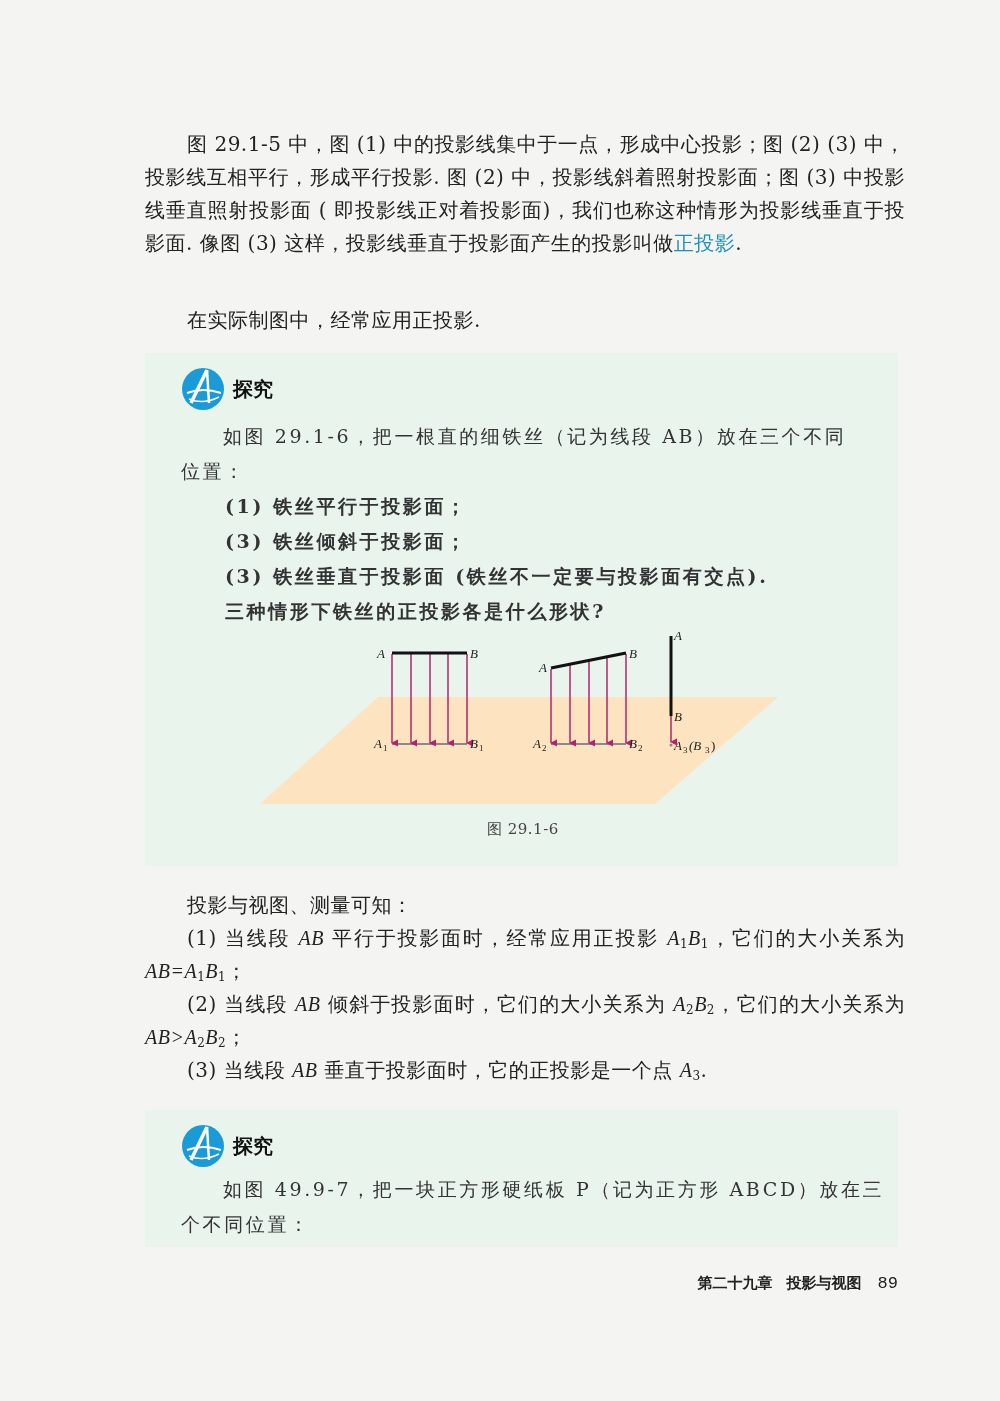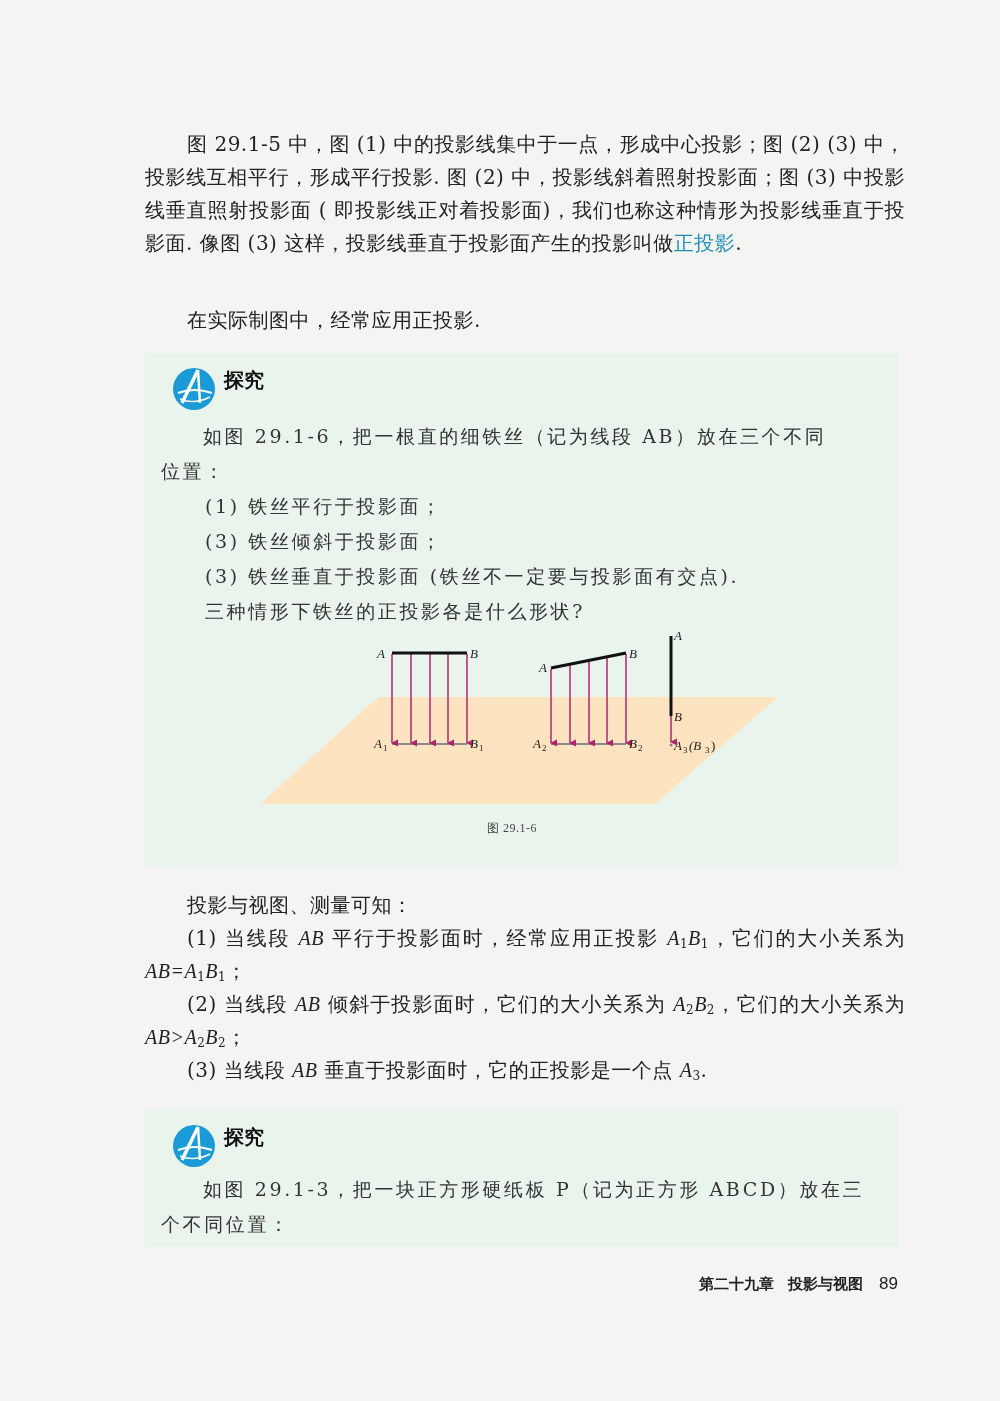--- a/index.html
+++ b/index.html
@@ -17,36 +17,36 @@
   }
   .indent { text-indent: 42px; }
   .hl { color: #1f8fb8; }
   .math { font-family: "Liberation Serif", "DejaVu Serif", serif; font-style: italic; }
   sub { font-size: 12px; font-style: normal; vertical-align: -3px; line-height: 0; }
 
   .box {
     position: absolute; left: 145px; width: 753px;
     background: #e9f4ec;
   }
-  .box-head { position: absolute; left: 27px; top: 14px; height: 44px; display: flex; align-items: flex-start; }
+  .box-head { position: absolute; left: 36px; top: 14px; height: 44px; display: flex; align-items: center; }
   .box-icon { width: 44px; height: 44px; }
   .box-title { margin-left: 8px; font-family: "DejaVu Sans", sans-serif; font-weight: bold; font-size: 20px; color: #111; }
   .box-text {
-    position: absolute; left: 16px; width: 720px;
+    position: absolute; left: 36px; width: 720px;
     font-size: 19px; line-height: 35px; letter-spacing: 2.6px; color: #333;
   }
   .box-text .line { white-space: nowrap; }
   .box-text .ind1 { padding-left: 42px; }
-  .box-text .ind2 { padding-left: 44px; }
+  .box-text .ind2 { padding-left: 44px; font-weight: bold; }
 
   .figure { position: absolute; left: 0; top: 0; }
-  .caption { position: absolute; font-size: 12px; color: #444; letter-spacing: 0.5px; font-family: Liberation Serif, serif; }
+  .caption { position: absolute; font-size: 15px; color: #444; letter-spacing: 0.5px; }
   .footer {
     position: absolute; right: 102px; top: 1274px;
-    font-family: Liberation Sans, sans-serif; font-size: 15px; font-weight: bold; color: #222;
+    font-family: Liberation Mono, monospace; font-size: 15px; font-weight: bold; color: #222;
   }
   .footer .num { margin-left: 16px; font-weight: normal; font-size: 17px; }
   .footer .sep { margin-left: 14px; }
 </style>
 </head>
 <body>
 
 <div class="page">
 
   <div class="p indent" style="top:128px;"><span>图 29.1-5 中，图 (1) 中的投影线集中于一点，形成中心投影；图 (2) (3) 中，投影线互相平行，形成平行投影. 图 (2) 中，投影线斜着照射投影面；图 (3) 中投影线垂直照射投影面 ( 即投影线正对着投影面)，我们也称这种情形为投影线垂直于投影面. 像图 (3) 这样，投影线垂直于投影面产生的投影叫做</span><span class="hl">正投影</span><span>.</span></div>
@@ -150,21 +150,21 @@
       <svg class="box-icon" viewBox="0 0 44 44">
         <circle cx="22" cy="22" r="21" fill="#1a9ad6"></circle>
         <path d="M26 3 L10 36" stroke="#fff" stroke-width="3.5" fill="none"></path>
         <path d="M26 3 L28 36" stroke="#fff" stroke-width="2.5" fill="none"></path>
         <path d="M6 26 Q22 20 40 26" stroke="#fff" stroke-width="2" fill="none"></path>
         <path d="M8 32 Q22 38 38 30" stroke="#fff" stroke-width="1.5" fill="none"></path>
       </svg>
       <span class="box-title">探究</span>
     </div>
     <div class="box-text" style="top:62px;">
-      <div class="line ind1">如图 29.1-3，把一块正方形硬纸板 P（记为正方形 ABCD）放在三</div>
+      <div class="line ind1">如图 49.9-7，把一块正方形硬纸板 P（记为正方形 ABCD）放在三</div>
       <div class="line">个不同位置：</div>
     </div>
   </div>
 
   <div class="footer">
     <span>第二十九章</span><span class="sep">投影与视图</span><span class="num">89</span>
   </div>
 </div>
 
 </body></html>

